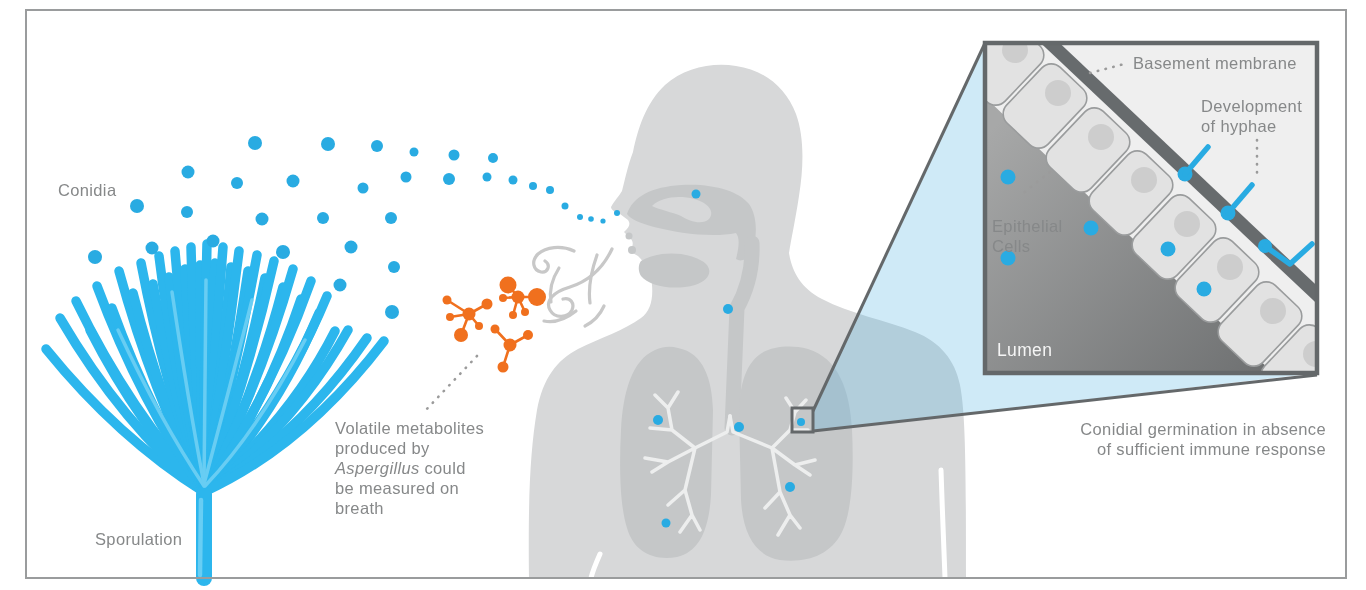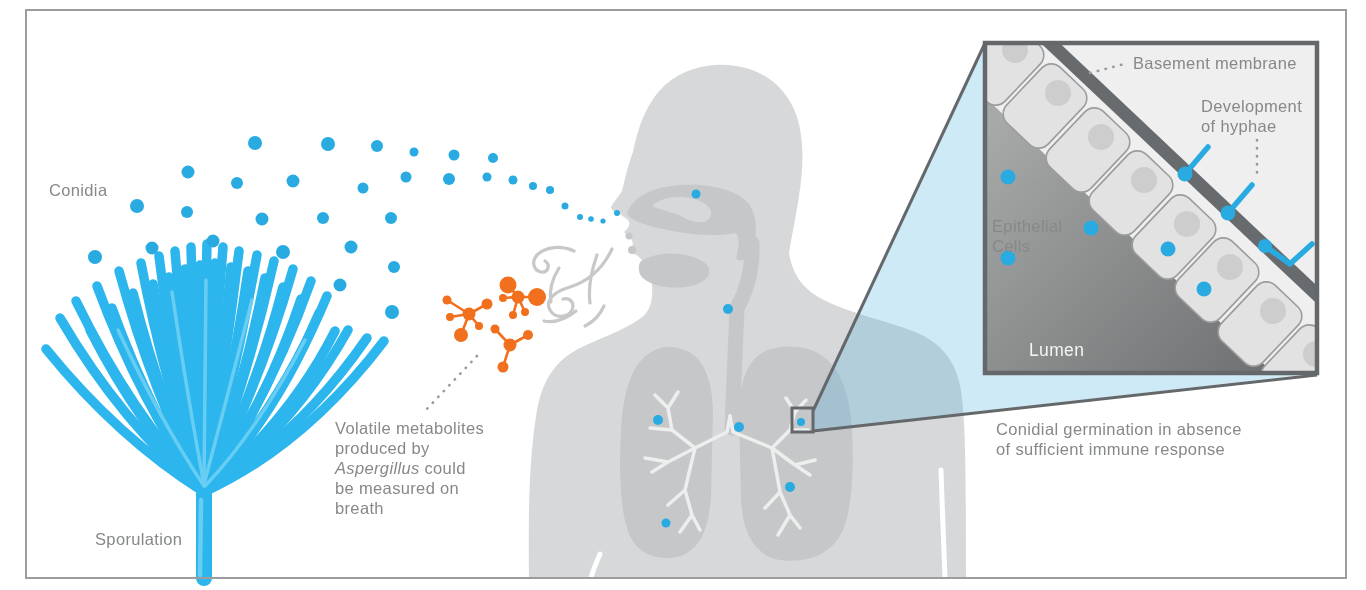--- a/index.html
+++ b/index.html
@@ -12,21 +12,21 @@
     --leader-gray:#9B9B9B; --white:#FFFFFF;
   }
   html,body{margin:0;padding:0;background:#fff;}
   .stage{position:relative;width:1366px;height:590px;background:#fff;overflow:hidden;
          font-family:"Liberation Sans",sans-serif;}
   .stage svg{position:absolute;left:0;top:0;}
   .lbl{position:absolute;font-size:16.5px;line-height:20px;color:var(--label-gray);
        letter-spacing:.35px;white-space:nowrap;}
   .lbl .it{font-style:italic;}
   .lbl-lumen{font-size:17.5px;color:var(--lumen-text);}
-  .lbl-caption{width:330px;text-align:left;white-space:normal;}
+  .lbl-caption{width:330px;text-align:right;white-space:normal;}
   
   .dot{fill:var(--conidia-blue);}
   .fungus{stroke:var(--fungus-blue);fill:none;stroke-linecap:round;}
   .fungus-hl{stroke:var(--fungus-highlight);fill:none;stroke-linecap:round;}
   .body-fill{fill:var(--body-gray);}
   .organ{fill:var(--organ-gray);}
   .organ-stroke{stroke:var(--organ-gray);fill:none;stroke-linecap:round;}
   .tree{stroke:var(--bronchi-gray);stroke-width:3.5;fill:none;stroke-linecap:round;stroke-linejoin:round;}
   .swirl{stroke:var(--swirl-gray);stroke-width:3.2;fill:none;stroke-linecap:round;}
   .mol{fill:var(--metabolite-orange);}
@@ -290,21 +290,21 @@
       <path class="leader" d="M1050,172 L1022,194"></path>
     </g>
     <path class="leader" d="M1090,73 L1128,63"></path>
     <path class="leader" d="M1257,140 L1257,178"></path>
     <rect x="985" y="43" width="332" height="330" fill="none" stroke="#64686A" stroke-width="4.5"></rect>
   </g>
 
   <rect x="26" y="10" width="1320" height="568" fill="none" stroke="#9A9C9D" stroke-width="2"></rect>
 </svg>
 
-<div class="lbl" style="left:49px;top:180px">
+<div class="lbl" style="left:58px;top:180px">
   <span>Conidia</span>
 </div>
 
 <div class="lbl" style="left:95px;top:529px">
   <span>Sporulation</span>
 </div>
 
 
 <div class="lbl" style="left:335px;top:418px">
   <div>Volatile metabolites</div>
@@ -321,21 +321,21 @@
 
 <div class="lbl" style="left:1133px;top:53px">
   <span>Basement membrane</span>
 </div>
 
 <div class="lbl" style="left:992px;top:216px">
   <div>Epithelial</div>
   <div>Cells</div>
 </div>
 
-<div class="lbl lbl-lumen" style="left:1029px;top:340px">
+<div class="lbl lbl-lumen" style="left:997px;top:340px">
   <span>Lumen</span>
 </div>
 
 <div class="lbl lbl-caption" style="left:996px;top:419px">
   <div>Conidial germination in absence</div>
   <div>of sufficient immune response</div>
 </div>
 
 </div>
 

